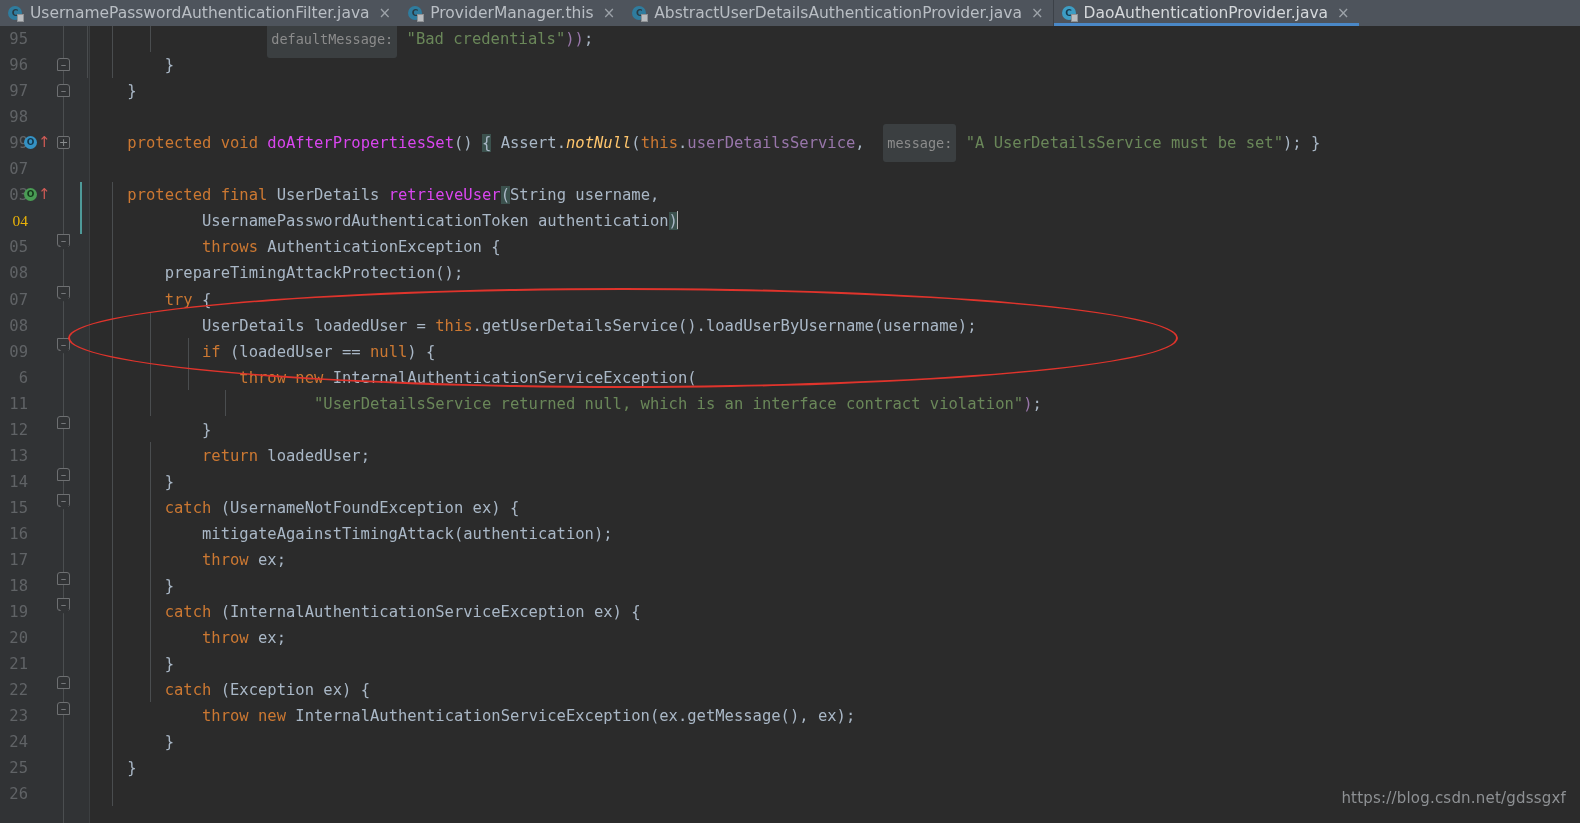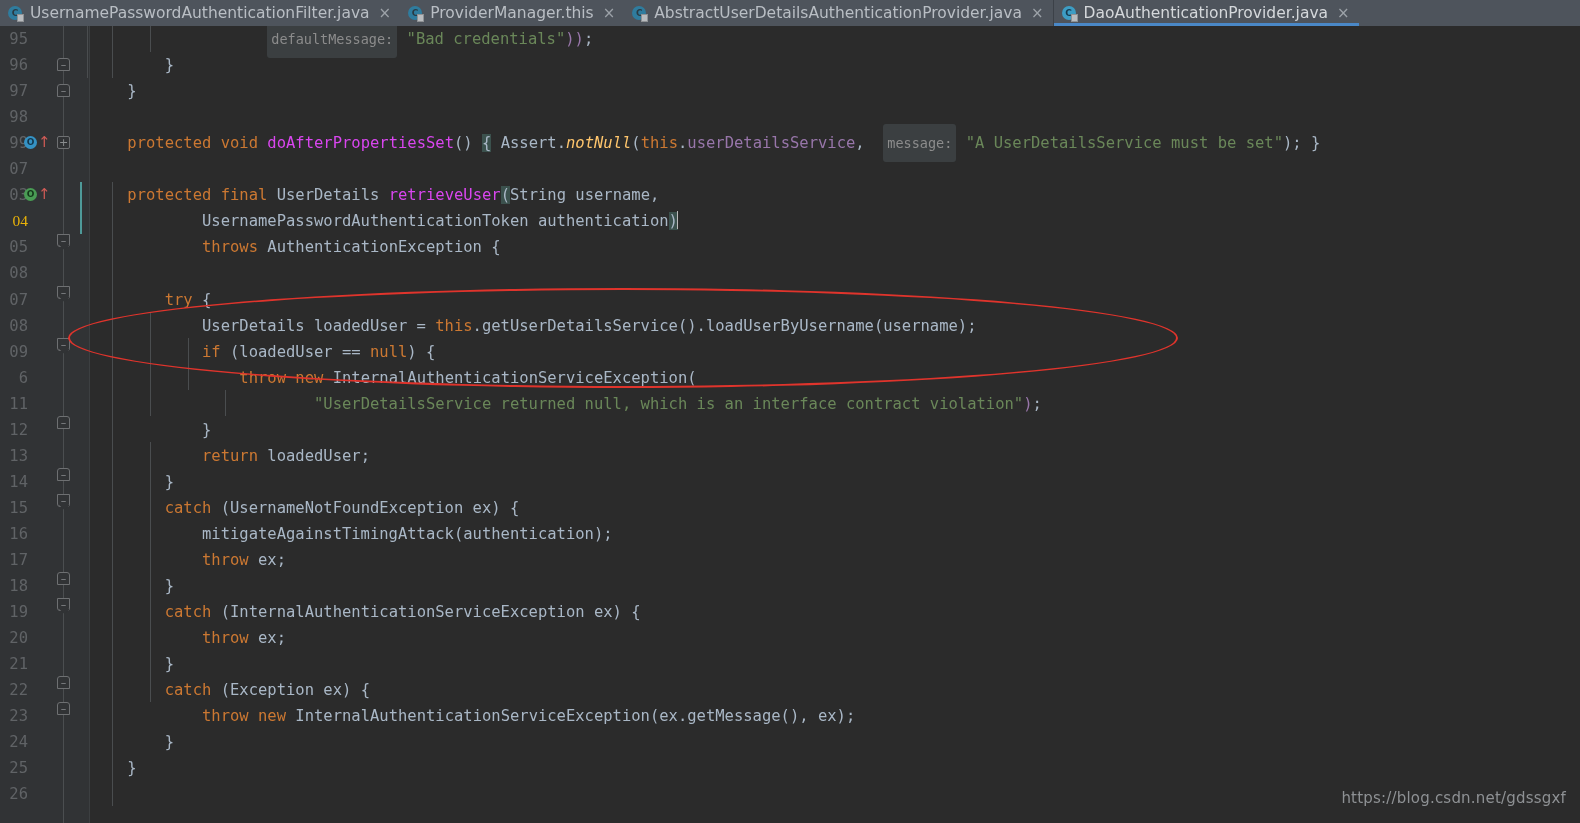--- a/index.html
+++ b/index.html
@@ -333,20 +333,21 @@
     <div class="ln" style="top:104.2px"><span>    </span><span class="kw">protected</span><span> </span><span class="kw">void</span><span> </span><span class="mth">doAfterPropertiesSet</span><span>() </span><span class="brace-hl">{</span><span> Assert.</span><span class="sta">notNull</span><span>(</span><span class="kw">this</span><span>.</span><span class="fld">userDetailsService</span><span>,  </span><span class="hint">message:</span><span> </span><span class="str">"A UserDetailsService must be set"</span><span>); }</span></div>
 
     <div class="ln" style="top:130.25px"></div>
 
     <div class="ln" style="top:156.3px"><span>    </span><span class="kw">protected</span><span> </span><span class="kw">final</span><span> UserDetails </span><span class="mth">retrieveUser</span><span class="brace-hl">(</span><span>String username,</span></div>
 
     <div class="ln" style="top:182.35px"><span>            UsernamePasswordAuthenticationToken authentication</span><span class="brace-hl">)</span><span class="cursor"></span></div>
 
     <div class="ln" style="top:208.4px"><span>            </span><span class="kw">throws</span><span> AuthenticationException {</span></div>
 
+    <div class="ln" style="top:234.45px"><span>        </span><span>prepareTimingAttackProtection();</span></div>
 
     <div class="ln" style="top:260.5px"><span>        </span><span class="kw">try</span><span> {</span></div>
 
     <div class="ln" style="top:286.55px"><span>            UserDetails loadedUser = </span><span class="kw">this</span><span>.getUserDetailsService().loadUserByUsername(username);</span></div>
 
     <div class="ln" style="top:338.65px"><span>                </span><span class="kw">throw</span><span> </span><span class="kw">new</span><span> InternalAuthenticationServiceException(</span></div>
 
     <div class="ln" style="top:312.6px"><span>            </span><span class="kw">if</span><span> (loadedUser == </span><span class="kw">null</span><span>) {</span></div>
 
     <div class="ln" style="top:364.7px"><span>                        </span><span class="str">"UserDetailsService returned null, which is an interface contract violation"</span><span class="fld">)</span><span>;</span></div>

